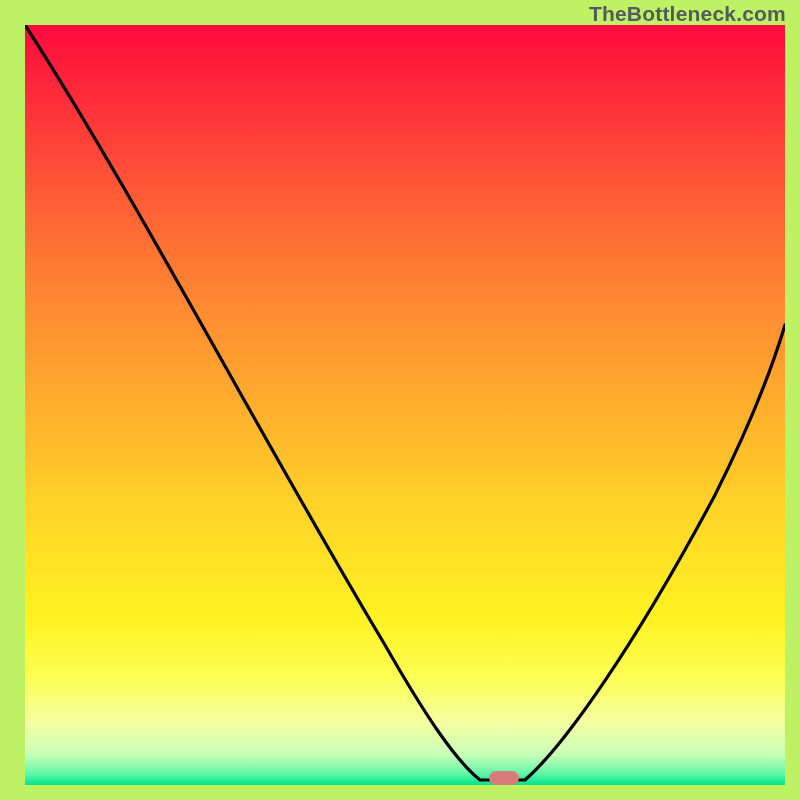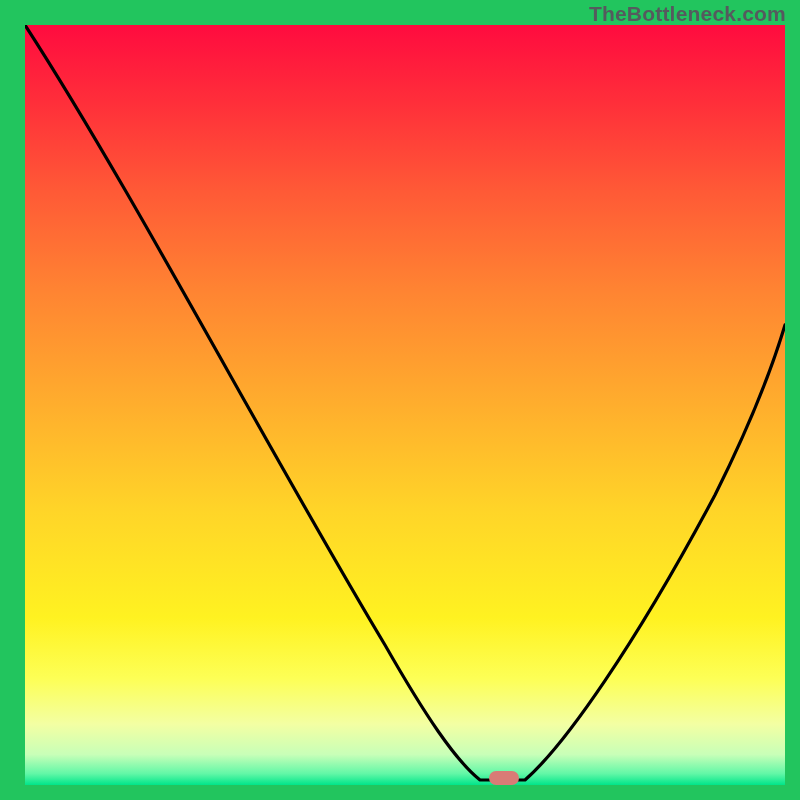--- a/index.html
+++ b/index.html
@@ -8,21 +8,21 @@
     width: 800px;
     height: 800px;
     background: #000;
     overflow: hidden;
     font-family: Arial, Helvetica, sans-serif;
   }
   .frame {
     position: relative;
     width: 800px;
     height: 800px;
-    background: #22c55e;
+    background: #bef264;
   }
   .watermark {
     position: absolute;
     top: 2px;
     right: 14px;
     font-size: 21px;
     font-weight: 600;
     color: #555a5e;
     letter-spacing: 0.2px;
     z-index: 50;

